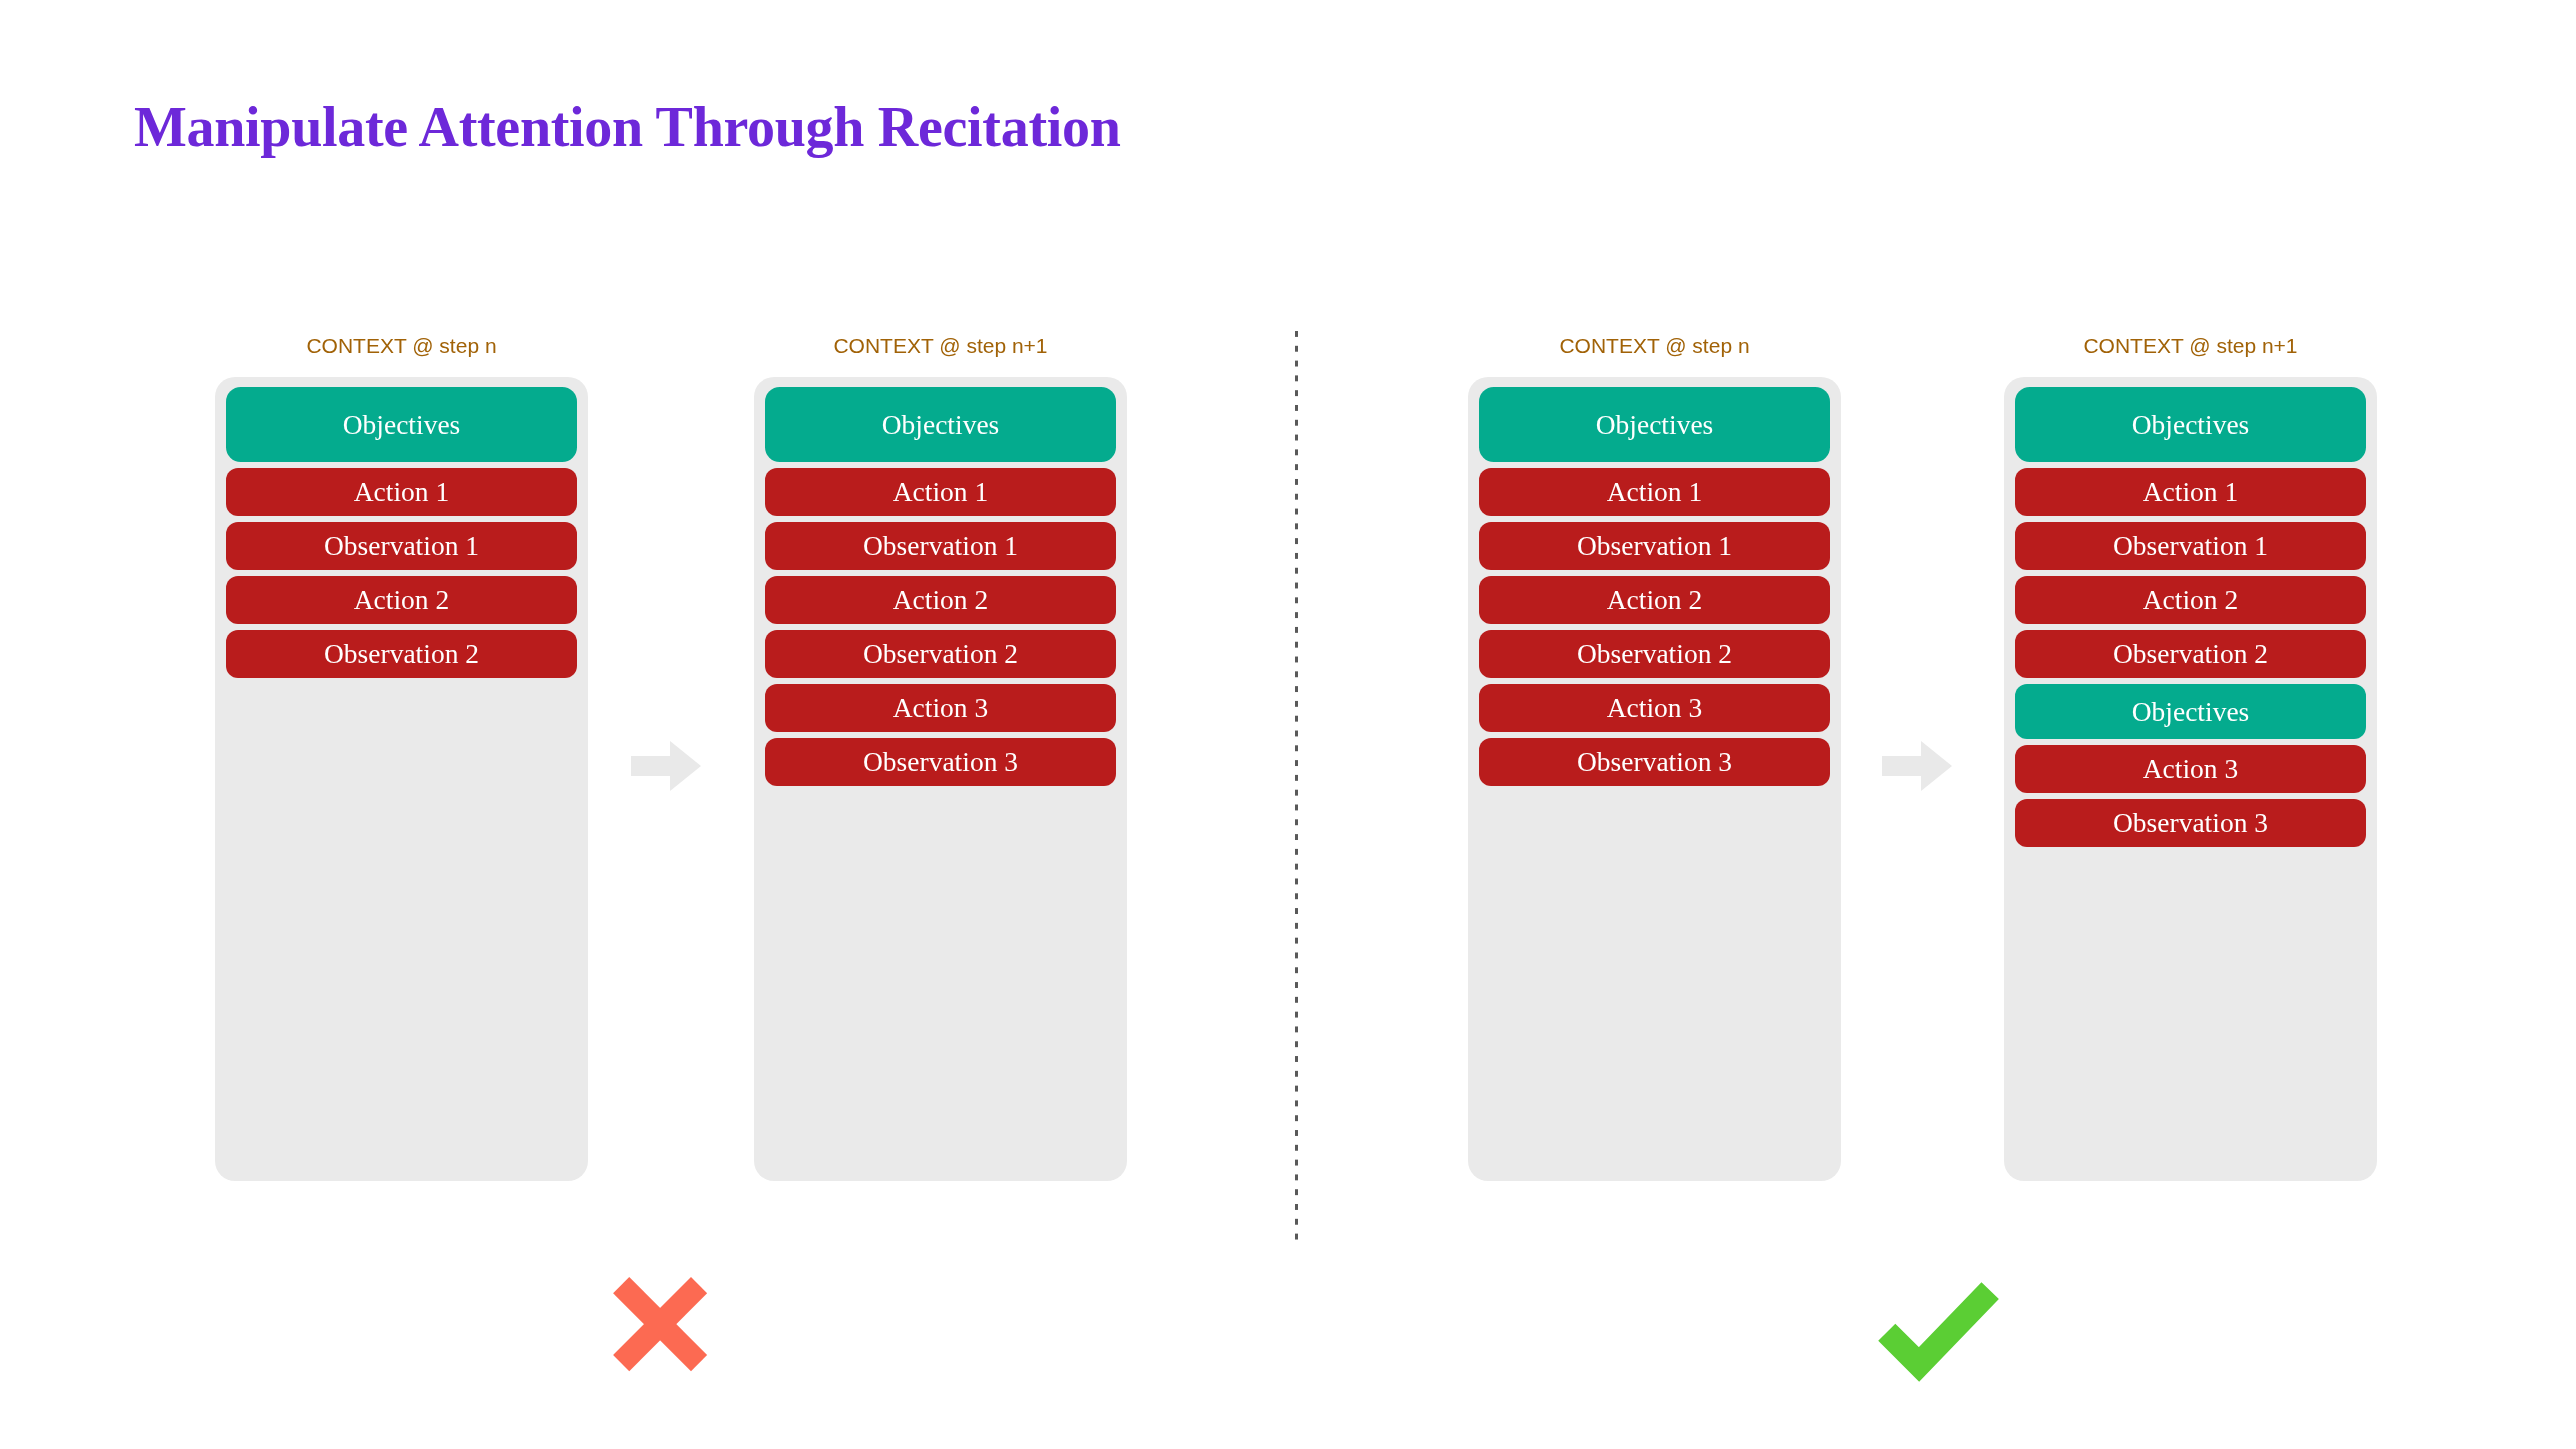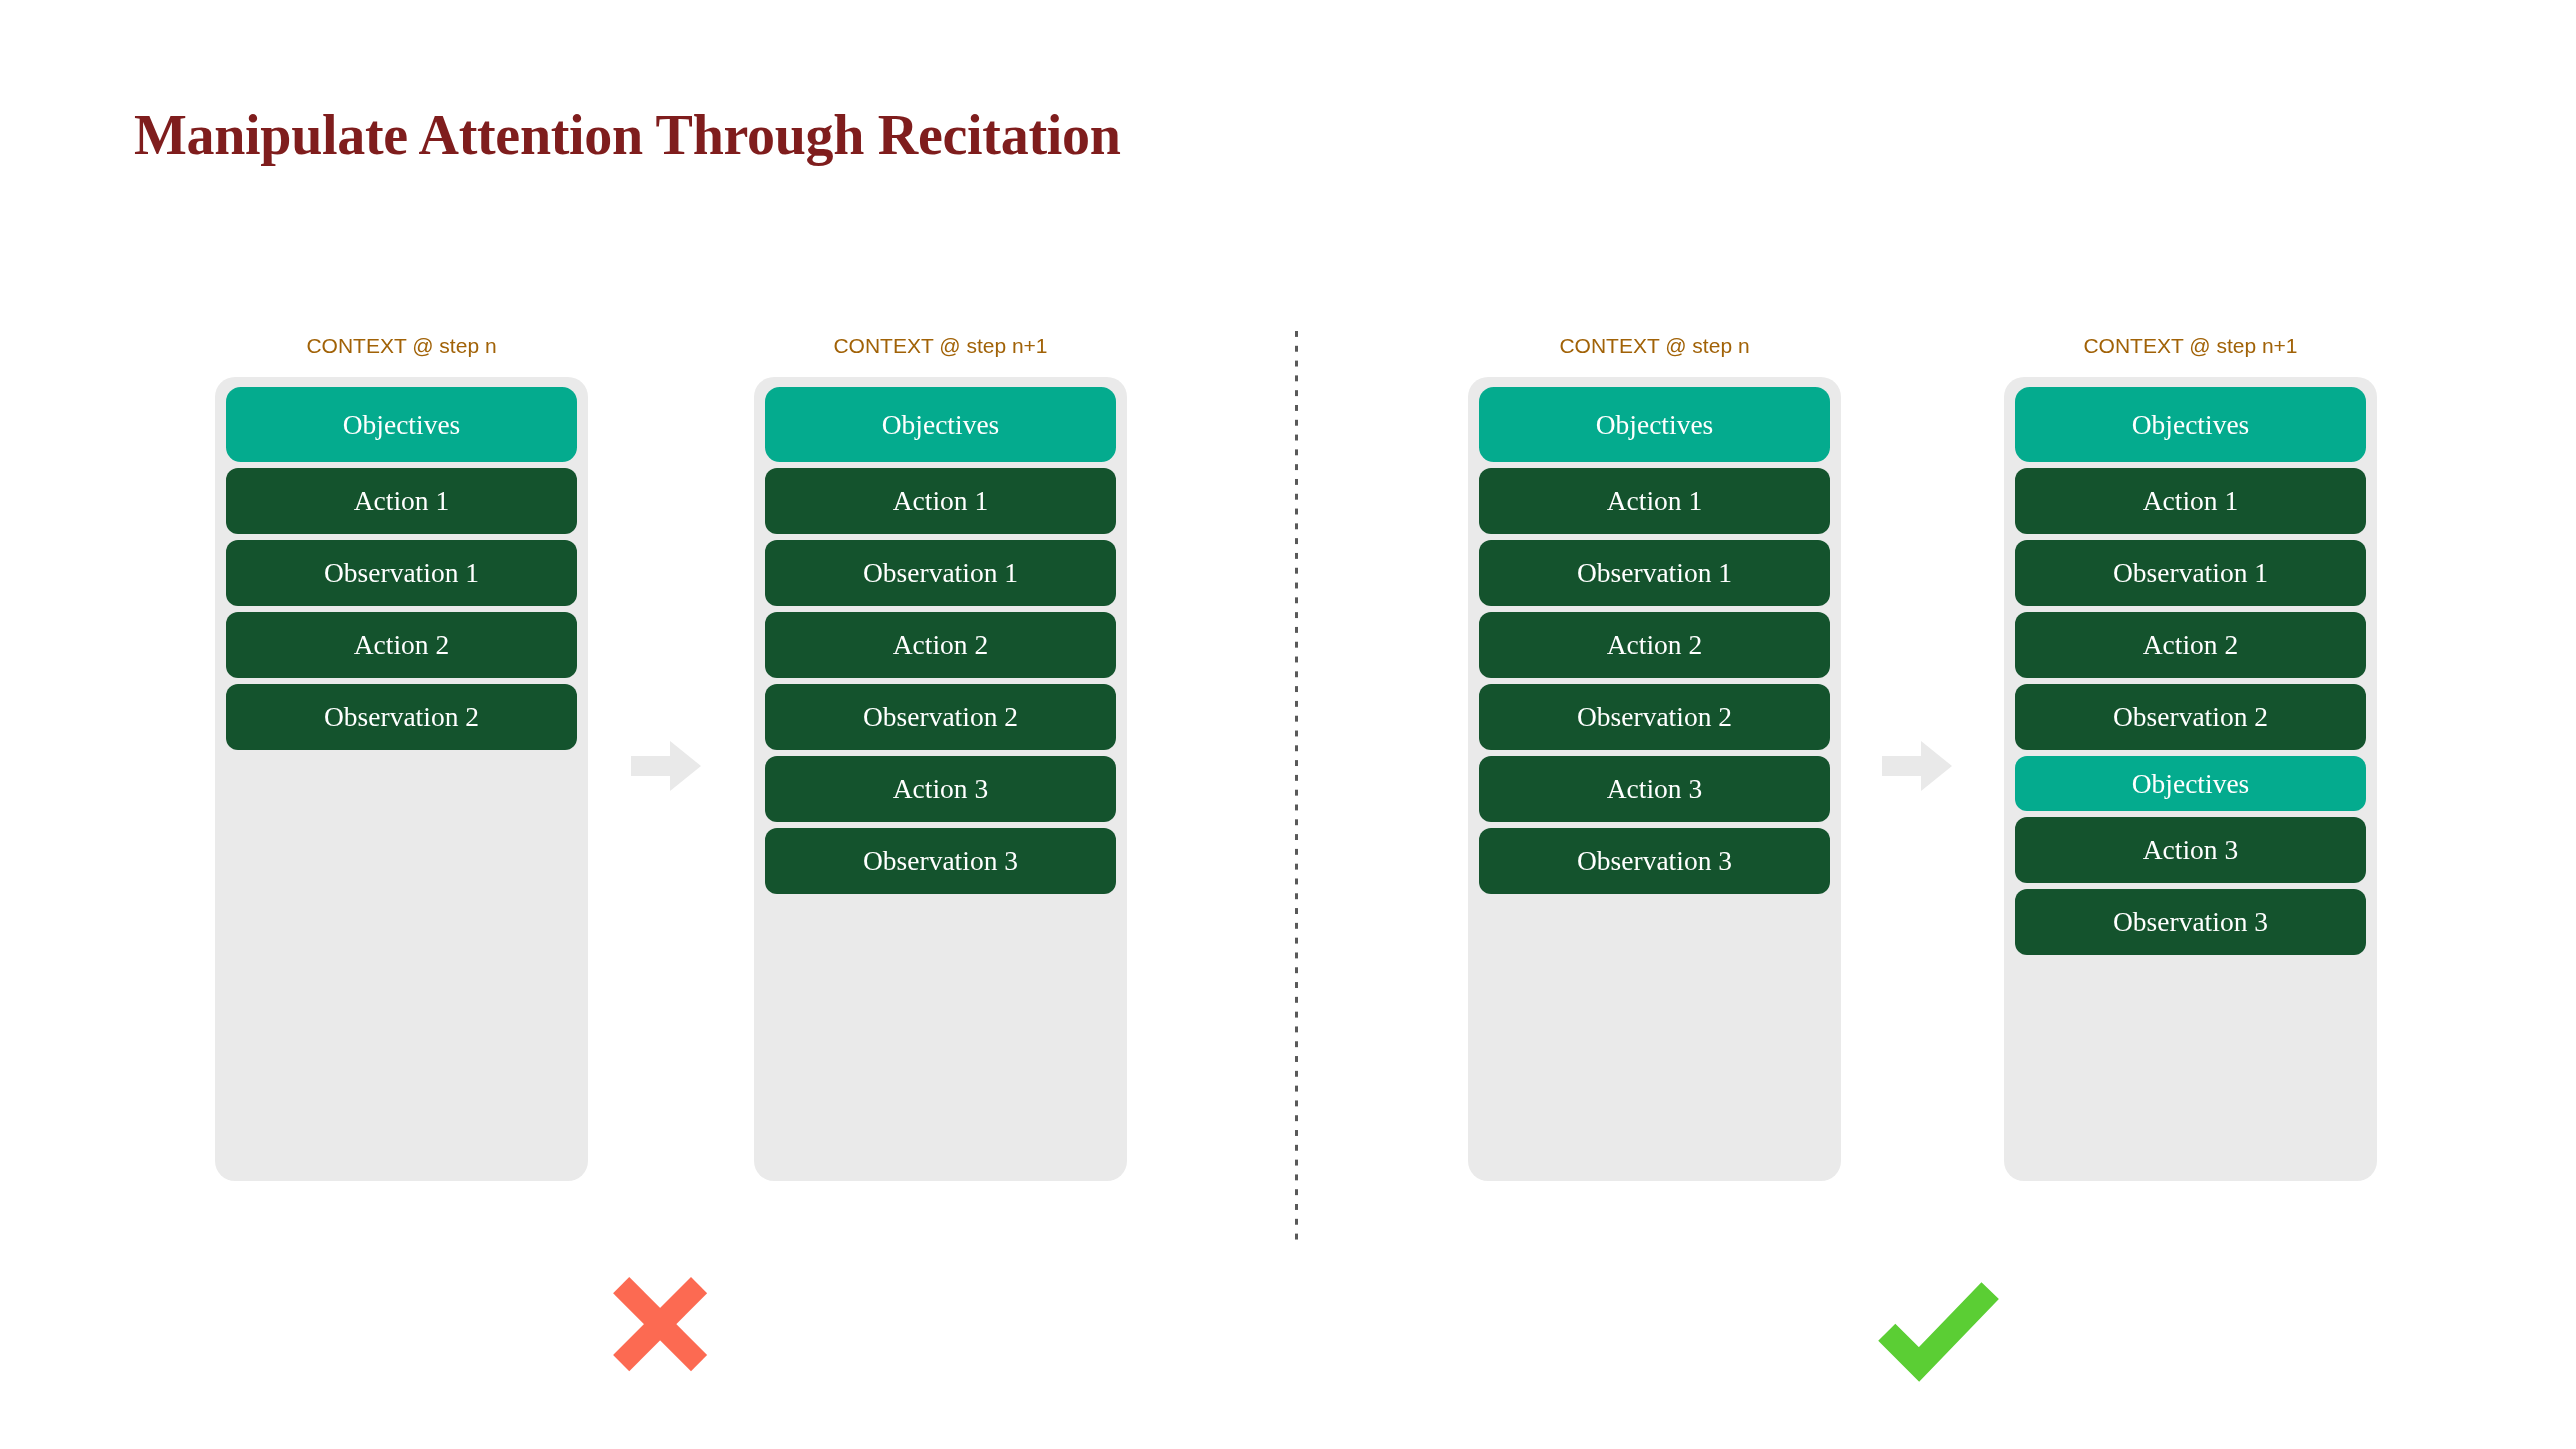--- a/index.html
+++ b/index.html
@@ -20,23 +20,22 @@
   
   #slide-title {
     position: absolute;
     left: 134px;
     top: 99px;
     font-family: "Liberation Serif", serif;
     font-weight: bold;
     font-size: 56px;
     line-height: 1.0;
     letter-spacing: -0.3px;
-    color: #7f1d1d;
+    color: #6d28d9;
     white-space: nowrap;
-    margin-top: 8px;
   }
 
   
   #center-divider {
     position: absolute;
     left: 1295px;
     top: 331px;
     width: 3.4px;
     height: 912px;
     background-image: linear-gradient(
@@ -77,22 +76,22 @@
     font-family: "Liberation Serif", serif;
     font-size: 27.5px;
     display: flex;
     align-items: center;
     justify-content: center;
     margin-bottom: 6px;
     text-align: left;
     white-space: nowrap;
   }
   .pill.gray {
-    background: #14532d;
-    height: 66px;
+    background: #b91c1c;
+    height: 48px;
   }
   .pill.teal {
     background: #04ab8e;
     height: 55px;
   }
   .pill.teal.tall {
     height: 75px;
     border-radius: 14.8px;
   }
 

